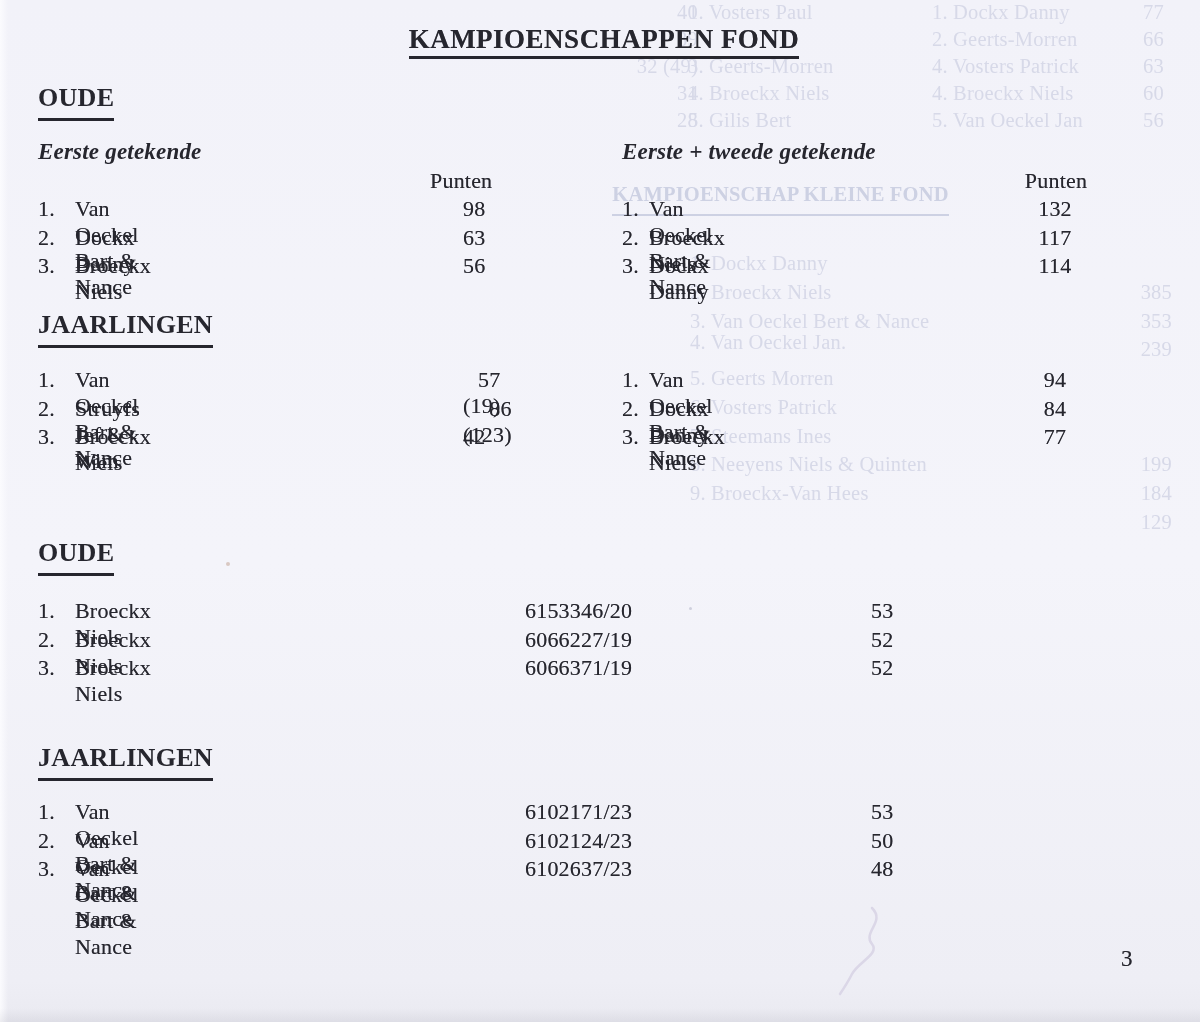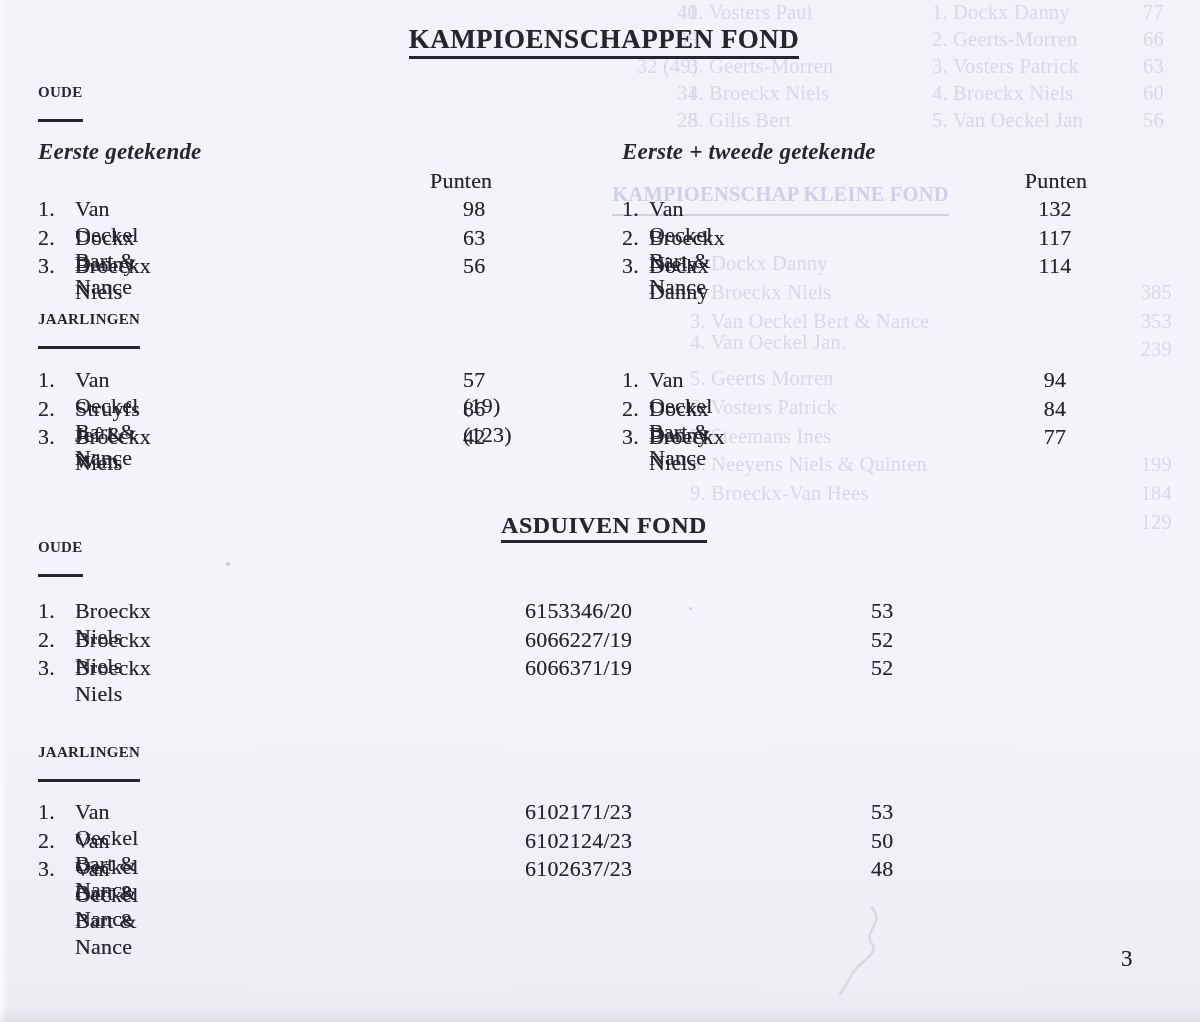--- a/index.html
+++ b/index.html
@@ -14,32 +14,32 @@
   }
   .page::before{content:"";position:absolute;left:0;top:0;width:8px;height:100%;
     background:linear-gradient(90deg,#fbfbfe,rgba(251,251,254,0));z-index:3;}
   .page::after{content:"";position:absolute;left:0;bottom:0;width:100%;height:14px;
     background:linear-gradient(0deg,rgba(60,60,80,0.07),rgba(60,60,80,0));z-index:3;}
 
   .abs{position:absolute;white-space:nowrap;}
   .doc{font-size:22px;letter-spacing:.2px;text-shadow:0 0 .5px rgba(38,38,46,.55);}
   .title{font-size:27px;font-weight:700;letter-spacing:.5px;
     border-bottom:3px solid #26262e;padding-bottom:2px;}
-  .h1{font-size:15px;font-weight:700;letter-spacing:.3px;
-    border-bottom:3px solid #26262e;padding-bottom:18px;display:inline-block;}
+  .h1{font-size:26px;font-weight:700;letter-spacing:.3px;
+    border-bottom:3px solid #26262e;padding-bottom:5px;display:inline-block;}
   .sub{font-size:23px;font-weight:700;font-style:italic;letter-spacing:.2px;}
   .center-line{left:12px;width:1184px;text-align:center;}
 
   .rows{position:absolute;z-index:2;}
   .row{position:relative;height:28.6px;}
   .row span{position:absolute;top:0;}
   .rank{left:0;}
   .nm{left:37px;}
   .rows-right .nm{left:27px;}
-  .pts-left{left:425px;}
+  .pts-left{left:425px;text-align:right;}
   .pts-right{left:393px;width:80px;text-align:center;}
   .ring{left:487px;}
   .pts-asd{left:833px;}
 
   
   .bt{position:absolute;font-size:20.5px;color:#d7d9e8;letter-spacing:.2px;
     white-space:nowrap;filter:blur(.5px);z-index:1;}
   .bt-num{text-align:right;}
   .bt-head{font-weight:700;color:#cdd1e3;text-align:center;}
   .bt-head .u{border-bottom:2px solid #cdd1e3;padding-bottom:9px;}
@@ -58,21 +58,21 @@
   <div class="bt bt-num" style="left:612px;top:109px;width:86px">28</div>
 
   <div class="bt" style="left:688px;top:1px">1. Vosters Paul</div>
   <div class="bt" style="left:688px;top:28px"></div>
   <div class="bt" style="left:688px;top:55px">3. Geerts-Morren</div>
   <div class="bt" style="left:688px;top:82px">4. Broeckx Niels</div>
   <div class="bt" style="left:688px;top:109px">5. Gilis Bert</div>
 
   <div class="bt" style="left:932px;top:1px">1. Dockx Danny</div>
   <div class="bt" style="left:932px;top:28px">2. Geerts-Morren</div>
-  <div class="bt" style="left:932px;top:55px">3. Vosters Patrick</div>
+  <div class="bt" style="left:932px;top:55px">4. Vosters Patrick</div>
   <div class="bt" style="left:932px;top:82px">4. Broeckx Niels</div>
   <div class="bt" style="left:932px;top:109px">5. Van Oeckel Jan</div>
 
   <div class="bt bt-num" style="left:1116px;top:1px;width:48px">77</div>
   <div class="bt bt-num" style="left:1116px;top:28px;width:48px">66</div>
   <div class="bt bt-num" style="left:1116px;top:55px;width:48px">63</div>
   <div class="bt bt-num" style="left:1116px;top:82px;width:48px">60</div>
   <div class="bt bt-num" style="left:1116px;top:109px;width:48px">56</div>
 
   <div class="bt bt-head" style="left:608px;top:183px;width:345px"><span class="u">KAMPIOENSCHAP KLEINE FOND</span></div>
@@ -181,23 +181,20 @@
       <span class="nm">Dockx Danny</span>
       <span class="pts-right">84</span>
     </div>
     <div class="row">
       <span class="rank">3.</span>
       <span class="nm">Broeckx Niels</span>
       <span class="pts-right">77</span>
     </div>
   </div>
 
-  <div class="abs doc center-line" style="top:512px;z-index:2">
-    <span class="title" style="font-size:24px">ASDUIVEN FOND</span>
-  </div>
 
   <div class="abs" style="left:38px;top:538px;z-index:2"><span class="h1">OUDE</span></div>
 
   <div class="rows doc" style="left:38px;top:598px">
     <div class="row">
       <span class="rank">1.</span>
       <span class="nm">Broeckx Niels</span>
       <span class="ring">6153346/20</span>
       <span class="pts-asd">53</span>
     </div>

